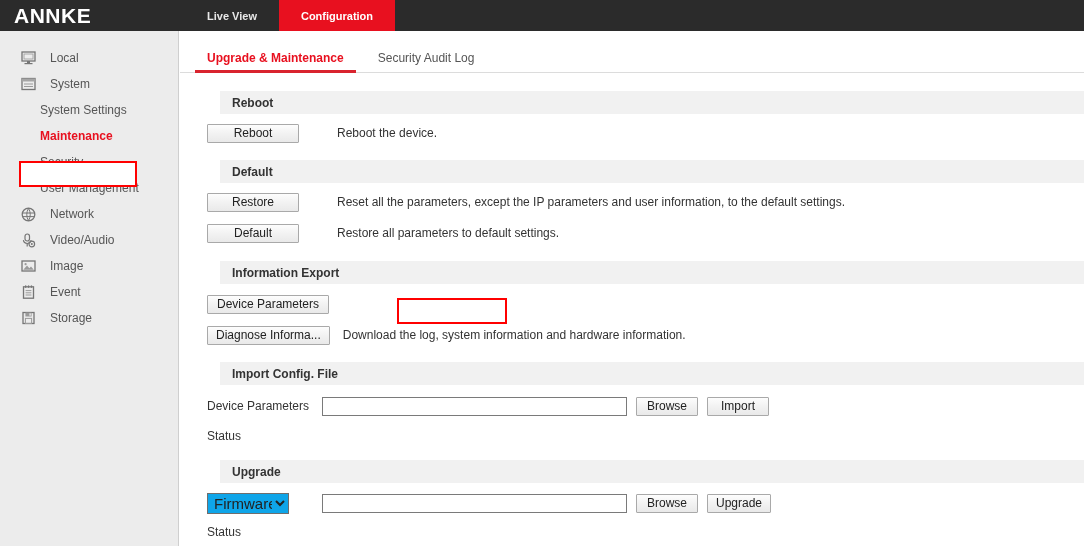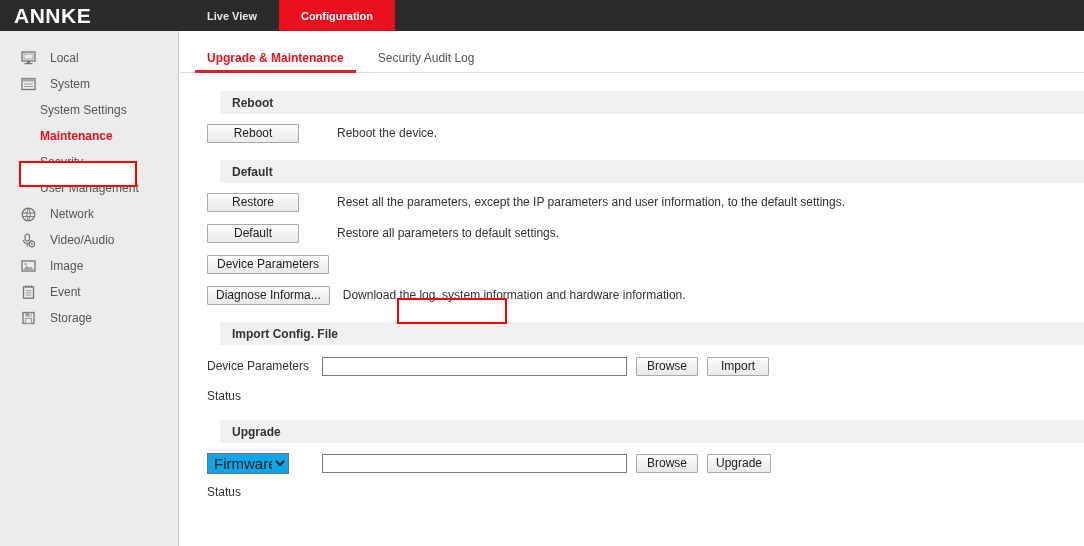--- a/index.html
+++ b/index.html
@@ -351,20 +351,21 @@
     <div class="section-bar" style="margin-top:16px;">Default</div>
     <div class="row" style="margin-top:8px;">
       <button class="btn">Restore</button>
       <span class="desc" style="margin-left:38px;">Reset all the parameters, except the IP parameters and user information, to the default settings.</span>
     </div>
     <div class="row" style="margin-top:9px;">
       <button class="btn">Default</button>
       <span class="desc" style="margin-left:38px;">Restore all parameters to default settings.</span>
     </div>
 
+    <div class="section-bar" style="margin-top:17px;">Information Export</div>
     <div class="row" style="margin-top:9px;">
       <button class="btn wide">Device Parameters</button>
     </div>
     <div class="row" style="margin-top:9px;">
       <button class="btn wide">Diagnose Informa...</button>
       <span class="desc" style="margin-left:13px;">Download the log, system information and hardware information.</span>
     </div>
 
     <div class="section-bar" style="margin-top:16px;">Import Config. File</div>
     <div class="row" style="margin-top:10px;">

